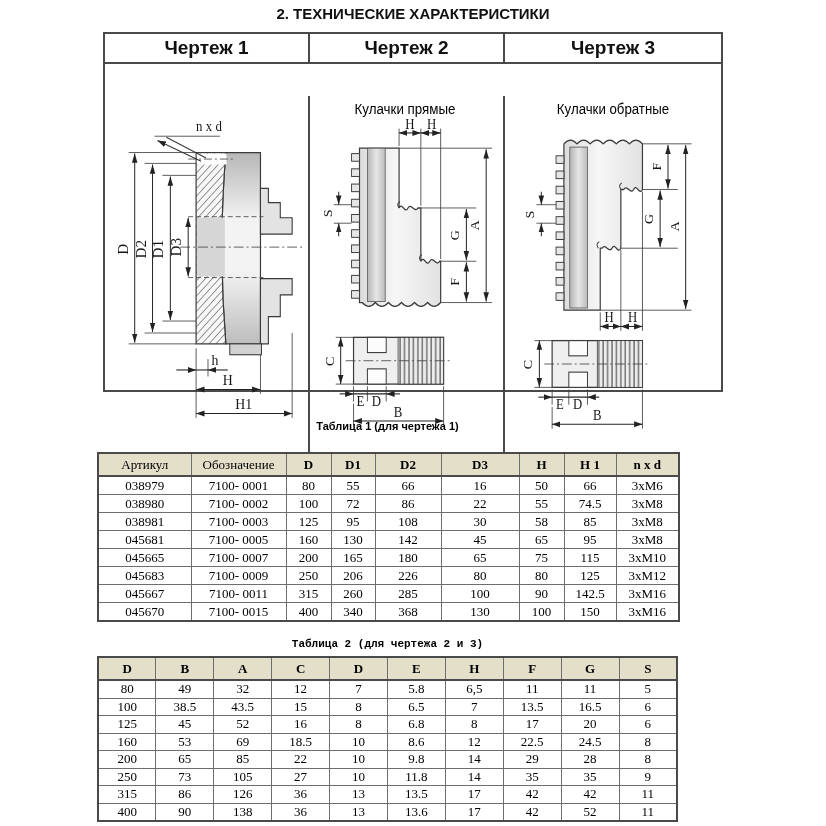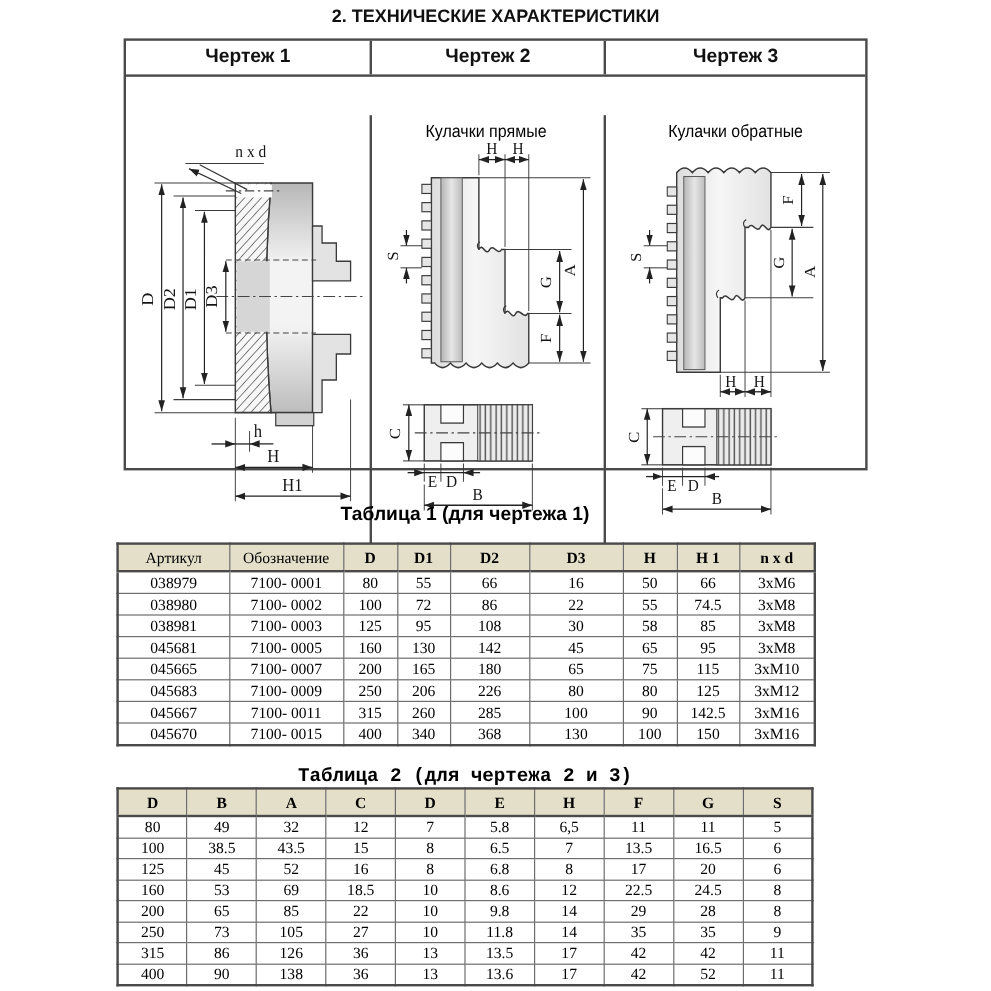--- a/index.html
+++ b/index.html
@@ -1,35 +1,35 @@
 <!DOCTYPE html>
 <html><head>
 <meta charset="utf-8">
 <style>
   html,body{margin:0;padding:0;background:#fff;}
   .page{position:relative;width:826px;height:826px;background:#fff;font-family:"Liberation Sans",sans-serif;overflow:hidden;}
   .page-title{position:absolute;top:5px;left:0;width:826px;text-align:center;font-size:15px;font-weight:bold;color:#111;}
   
   .figure{position:absolute;left:103px;top:32px;width:620px;height:360px;border:2px solid #4a4a4a;box-sizing:border-box;display:flex;flex-direction:column;}
   .fig-header{display:flex;height:28px;border-bottom:2px solid #4a4a4a;flex:0 0 auto;}
-  .fh-cell{height:28px;line-height:28px;text-align:center;font-weight:bold;font-size:16px;color:#111;}
+  .fh-cell{height:28px;line-height:28px;text-align:center;font-weight:bold;font-size:19px;color:#111;}
   .fh-1{width:203px;border-right:2px solid #4a4a4a;}
   .fh-2{width:193px;border-right:2px solid #4a4a4a;}
   .fh-3{width:216px;}
   .fig-body{display:flex;flex:1 1 auto;}
   .fig-panel{height:100%;margin-top:32px;}
   .fp-1{width:203px;border-right:2px solid #4a4a4a;}
   .fp-2{width:193px;border-right:2px solid #4a4a4a;}
   .fp-3{width:216px;}
   .fig-panel svg{display:block;width:100%;height:100%;}
   svg text{font-family:"Liberation Serif",serif;font-size:13px;fill:#151515;}
   svg text.ptitle{font-family:"Liberation Sans",sans-serif;font-size:13.5px;fill:#000;}
   svg text.big{font-size:14px;}
   
-  .tcaption{position:absolute;left:97px;width:581px;text-align:center;font-size:16px;font-weight:bold;color:#000;}
+  .tcaption{position:absolute;left:97px;width:581px;text-align:center;font-size:11px;font-weight:bold;color:#000;}
   #cap1{top:420px;}
   #cap2{top:638px;font-family:Liberation Mono, monospace;}
   table.spec{position:absolute;left:97px;width:581px;border-collapse:collapse;table-layout:fixed;border:2px solid #4a4a4a;font-family:"Liberation Serif",serif;}
   #table1{top:452px;border-radius:32px;}
   #table2{top:656px;}
   table.spec th, table.spec td{border:1px solid #6e6e6e;text-align:center;vertical-align:middle;padding:0;color:#000;}
   table.spec th{background:#e3dfc9;height:21px;font-size:13px;font-weight:bold;border-bottom:2px solid #4a4a4a;}
   table.spec th.word{font-weight:normal;}
   #table1 td{height:17px;font-size:13px;}
   #table2 td{height:16.5px;font-size:13px;}

